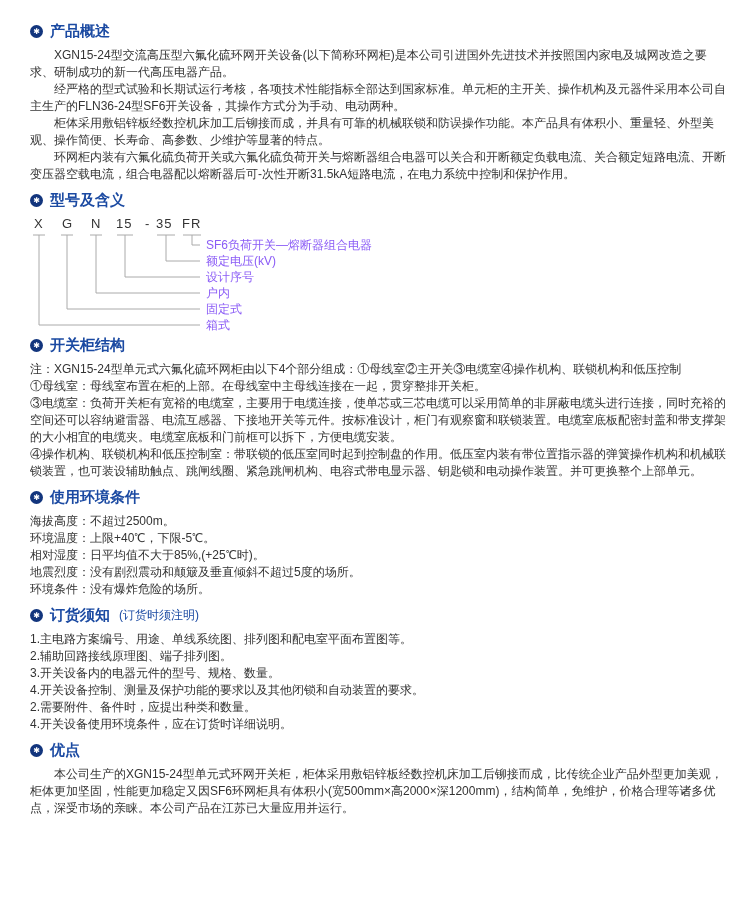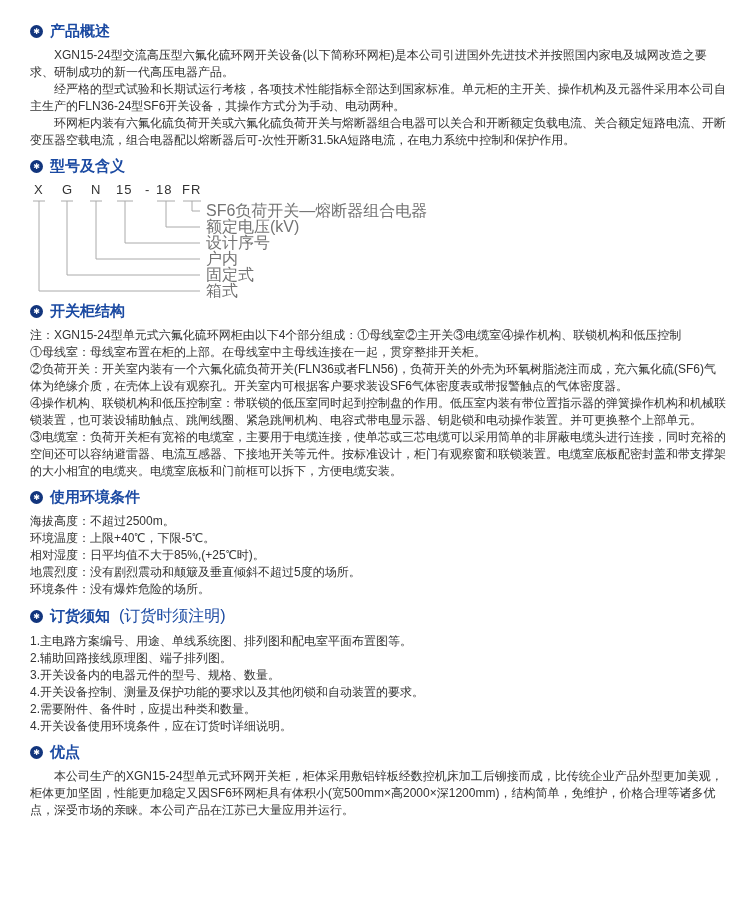--- a/index.html
+++ b/index.html
@@ -14,62 +14,63 @@
     color:#1b4aa2; font-size:15px; font-weight:bold;
     margin:8px 0 6px 0;
   }
   .sec-title.first { margin-top:0; }
   .bullet {
     width:13px; height:13px; border-radius:50%;
     background:#12357d; color:#ffffff;
     font-size:8px; line-height:13px; text-align:center;
     flex:0 0 13px; font-weight:normal;
   }
-  .sub-note { font-size:16px; font-weight:normal; color:#1b4aa2; margin-left:2px; }
+  .sub-note { font-size:12px; font-weight:normal; color:#1b4aa2; margin-left:2px; }
   p.body {
     margin:0; font-size:12px; line-height:17px; color:#333333;
     text-indent:2em;
   }
   p.body.noindent { text-indent:0; }
   .model-diagram { position:relative; height:112px; margin:2px 0 0 0; }
   .code-part {
     position:absolute; top:0; font-size:13px; color:#333333;
     letter-spacing:1px; white-space:nowrap;
   }
   .diagram-svg { position:absolute; left:0; top:15px; }
   .model-label {
-    position:absolute; left:176px; font-size:16px; color:#737373;
+    position:absolute; left:176px; font-size:12px; color:#8b5cf6;
     white-space:nowrap; line-height:14px;
   }
 </style>
 </head>
 <body>
 
 <div class="page">
 
   <div class="sec-title first">
     <span class="bullet">✱</span>
     <span>产品概述</span>
   </div>
   <p class="body">XGN15-24型交流高压型六氟化硫环网开关设备(以下简称环网柜)是本公司引进国外先进技术并按照国内家电及城网改造之要求、研制成功的新一代高压电器产品。</p>
   <p class="body">经严格的型式试验和长期试运行考核，各项技术性能指标全部达到国家标准。单元柜的主开关、操作机构及元器件采用本公司自主生产的FLN36-24型SF6开关设备，其操作方式分为手动、电动两种。</p>
+  <p class="body">柜体采用敷铝锌板经数控机床加工后铆接而成，并具有可靠的机械联锁和防误操作功能。本产品具有体积小、重量轻、外型美观、操作简便、长寿命、高参数、少维护等显著的特点。</p>
   <p class="body">环网柜内装有六氟化硫负荷开关或六氟化硫负荷开关与熔断器组合电器可以关合和开断额定负载电流、关合额定短路电流、开断变压器空载电流，组合电器配以熔断器后可-次性开断31.5kA短路电流，在电力系统中控制和保护作用。</p>
 
   <div class="sec-title">
     <span class="bullet">✱</span>
     <span>型号及含义</span>
   </div>
 
   <div class="model-diagram">
     <span class="code-part" style="left:4px">X</span>
     <span class="code-part" style="left:32px">G</span>
     <span class="code-part" style="left:61px">N</span>
     <span class="code-part" style="left:86px">15</span>
     <span class="code-part" style="left:115px">-</span>
-    <span class="code-part" style="left:126px">18</span>
+    <span class="code-part" style="left:126px">35</span>
     <span class="code-part" style="left:152px">FR</span>
 
     <svg class="diagram-svg" width="700" height="97">
       <g stroke="#aaaaaa" stroke-width="1" fill="none">
 
         <path d="M3 4 H15"></path>
           <path d="M31 4 H43"></path>
           <path d="M60 4 H72"></path>
           <path d="M87 4 H103"></path>
           <path d="M127 4 H145"></path>
@@ -96,23 +97,22 @@
     <span class="model-label" style="top:86px">固定式</span>
     <span class="model-label" style="top:102px">箱式</span>
   </div>
 
   <div class="sec-title">
     <span class="bullet">✱</span>
     <span>开关柜结构</span>
   </div>
   <p class="body noindent">注：XGN15-24型单元式六氟化硫环网柜由以下4个部分组成：①母线室②主开关③电缆室④操作机构、联锁机构和低压控制</p>
   <p class="body noindent">①母线室：母线室布置在柜的上部。在母线室中主母线连接在一起，贯穿整排开关柜。</p>
-  <p class="body noindent">②负荷开关：开关室内装有一个六氟化硫负荷开关(FLN36或者FLN56)，负荷开关的外壳为环氧树脂浇注而成，充六氟化硫(SF6)气体为绝缘介质，在壳体上设有观察孔。开关室内可根据客户要求装设SF6气体密度表或带报警触点的气体密度器。</p>
+  <p class="body noindent">③电缆室：负荷开关柜有宽裕的电缆室，主要用于电缆连接，使单芯或三芯电缆可以采用简单的非屏蔽电缆头进行连接，同时充裕的空间还可以容纳避雷器、电流互感器、下接地开关等元件。按标准设计，柜门有观察窗和联锁装置。电缆室底板配密封盖和带支撑架的大小相宜的电缆夹。电缆室底板和门前框可以拆下，方便电缆安装。</p>
   <p class="body noindent">④操作机构、联锁机构和低压控制室：带联锁的低压室同时起到控制盘的作用。低压室内装有带位置指示器的弹簧操作机构和机械联锁装置，也可装设辅助触点、跳闸线圈、紧急跳闸机构、电容式带电显示器、钥匙锁和电动操作装置。并可更换整个上部单元。</p>
-  <p class="body noindent">③电缆室：负荷开关柜有宽裕的电缆室，主要用于电缆连接，使单芯或三芯电缆可以采用简单的非屏蔽电缆头进行连接，同时充裕的空间还可以容纳避雷器、电流互感器、下接地开关等元件。按标准设计，柜门有观察窗和联锁装置。电缆室底板配密封盖和带支撑架的大小相宜的电缆夹。电缆室底板和门前框可以拆下，方便电缆安装。</p>
 
   <div class="sec-title">
     <span class="bullet">✱</span>
     <span>使用环境条件</span>
   </div>
   <p class="body noindent">海拔高度：不超过2500m。</p>
   <p class="body noindent">环境温度：上限+40℃，下限-5℃。</p>
   <p class="body noindent">相对湿度：日平均值不大于85%,(+25℃时)。</p>
   <p class="body noindent">地震烈度：没有剧烈震动和颠簸及垂直倾斜不超过5度的场所。</p>
   <p class="body noindent">环境条件：没有爆炸危险的场所。</p>

